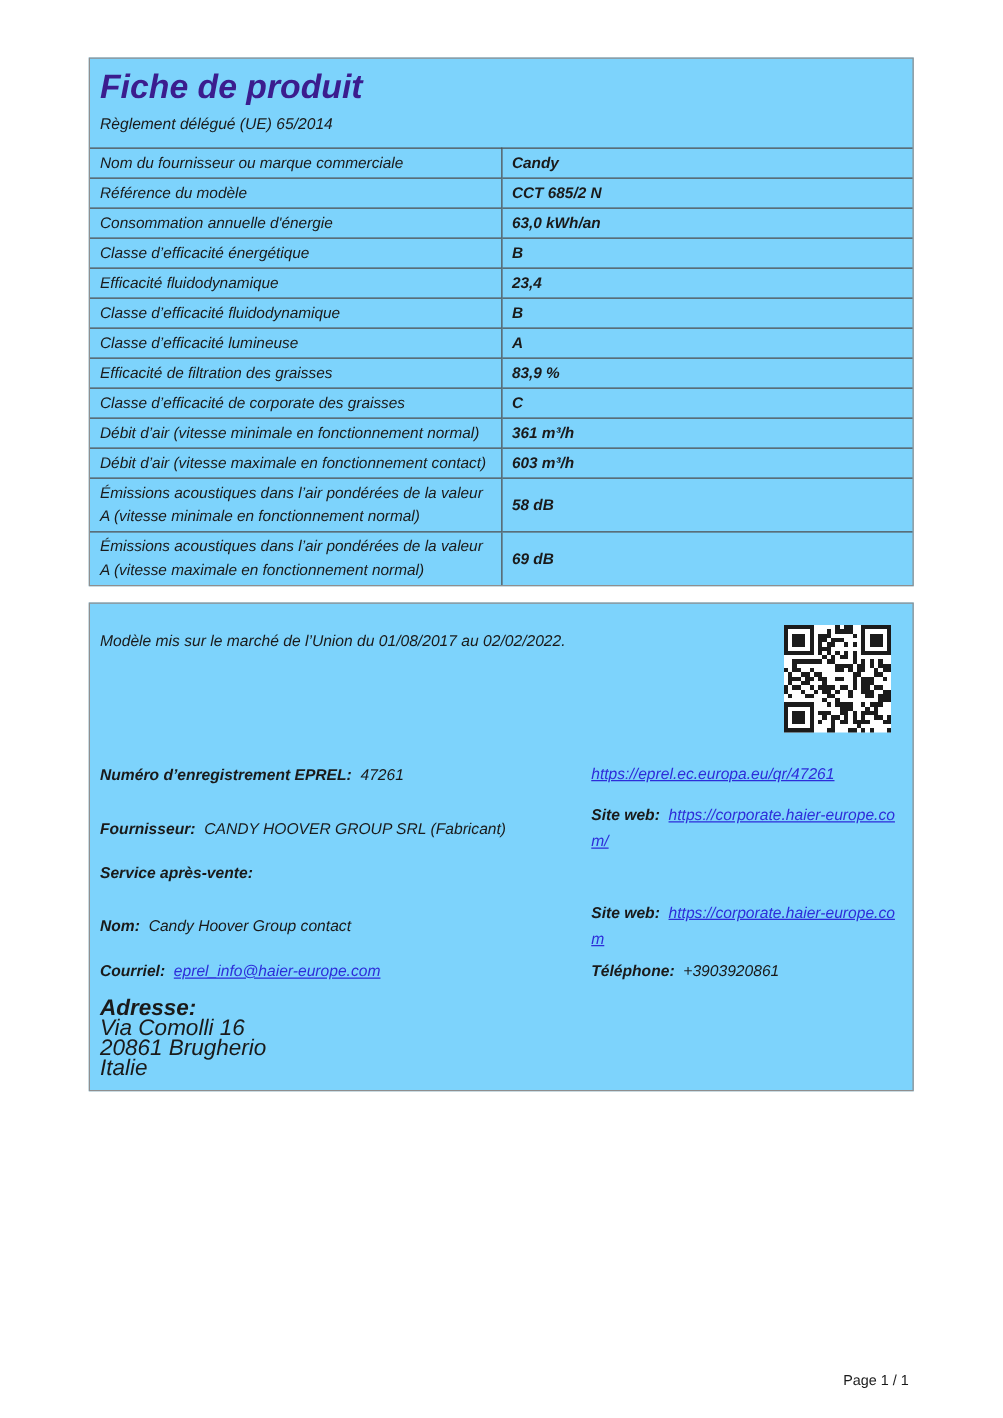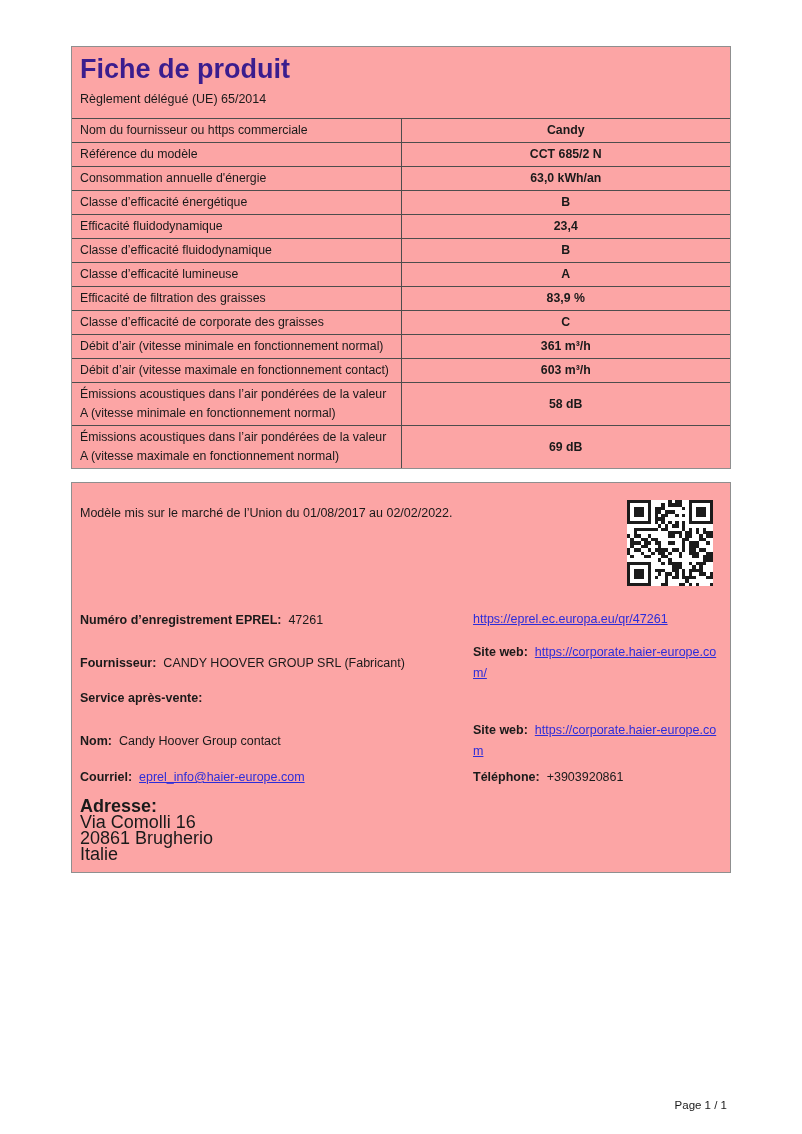--- a/index.html
+++ b/index.html
@@ -7,21 +7,21 @@
     width: 802px; height: 1134px;
     background: #ffffff;
     font-family: "Liberation Sans", "DejaVu Sans", sans-serif;
     color: #1a1a1a;
     position: relative;
     overflow: hidden;
   }
   .sheet { position: relative; width: 802px; height: 1134px; }
 
   
-  .box { margin: 0 71px; border: 1px solid #8f8f8f; background: #fca5a5; }
+  .box { margin: 0 71px; border: 1px solid #8f8f8f; background: #7dd3fc; font-style: italic; }
   .box-top { margin-top: 46px; }
   .doc-title {
     color: #3b1d8e;
     font-size: 27px;
     font-weight: bold;
     letter-spacing: 0;
     padding: 7px 8px 0 8px;
     line-height: 31px;
   }
   .doc-subtitle {
@@ -36,21 +36,21 @@
     font-size: 12.3px;
     table-layout: fixed;
   }
   table.spec td {
     border-top: 1px solid #4d4d4d;
     padding: 2px 8px;
     line-height: 19px;
     vertical-align: middle;
   }
   table.spec td.lbl { width: 50%; border-right: 1px solid #4d4d4d; }
-  table.spec td.val { width: 50%; font-weight: bold; text-align: center; }
+  table.spec td.val { width: 50%; font-weight: bold; }
 
   
   .box-bottom { margin-top: 13px; position: relative; padding: 16px 8px 10px 8px; }
   .market-line { font-size: 12.5px; line-height: 16px; margin-top: 6px; padding-right: 120px; }
   .qr {
     position: absolute;
     top: 17px; right: 17px;
     width: 86px; height: 86px;
   }
   .info-rows { margin-top: 88px; }
@@ -82,21 +82,21 @@
 
 <div class="sheet">
 
   <div class="box box-top">
     <div class="doc-title">Fiche de produit</div>
     <div class="doc-subtitle">Règlement délégué (UE) 65/2014</div>
 
     <table class="spec">
       <tbody>
         <tr>
-          <td class="lbl">Nom du fournisseur ou https commerciale</td>
+          <td class="lbl">Nom du fournisseur ou marque commerciale</td>
           <td class="val">Candy</td>
         </tr>
         <tr>
           <td class="lbl">Référence du modèle</td>
           <td class="val">CCT 685/2 N</td>
         </tr>
         <tr>
           <td class="lbl">Consommation annuelle d'énergie</td>
           <td class="val">63,0 kWh/an</td>
         </tr>

